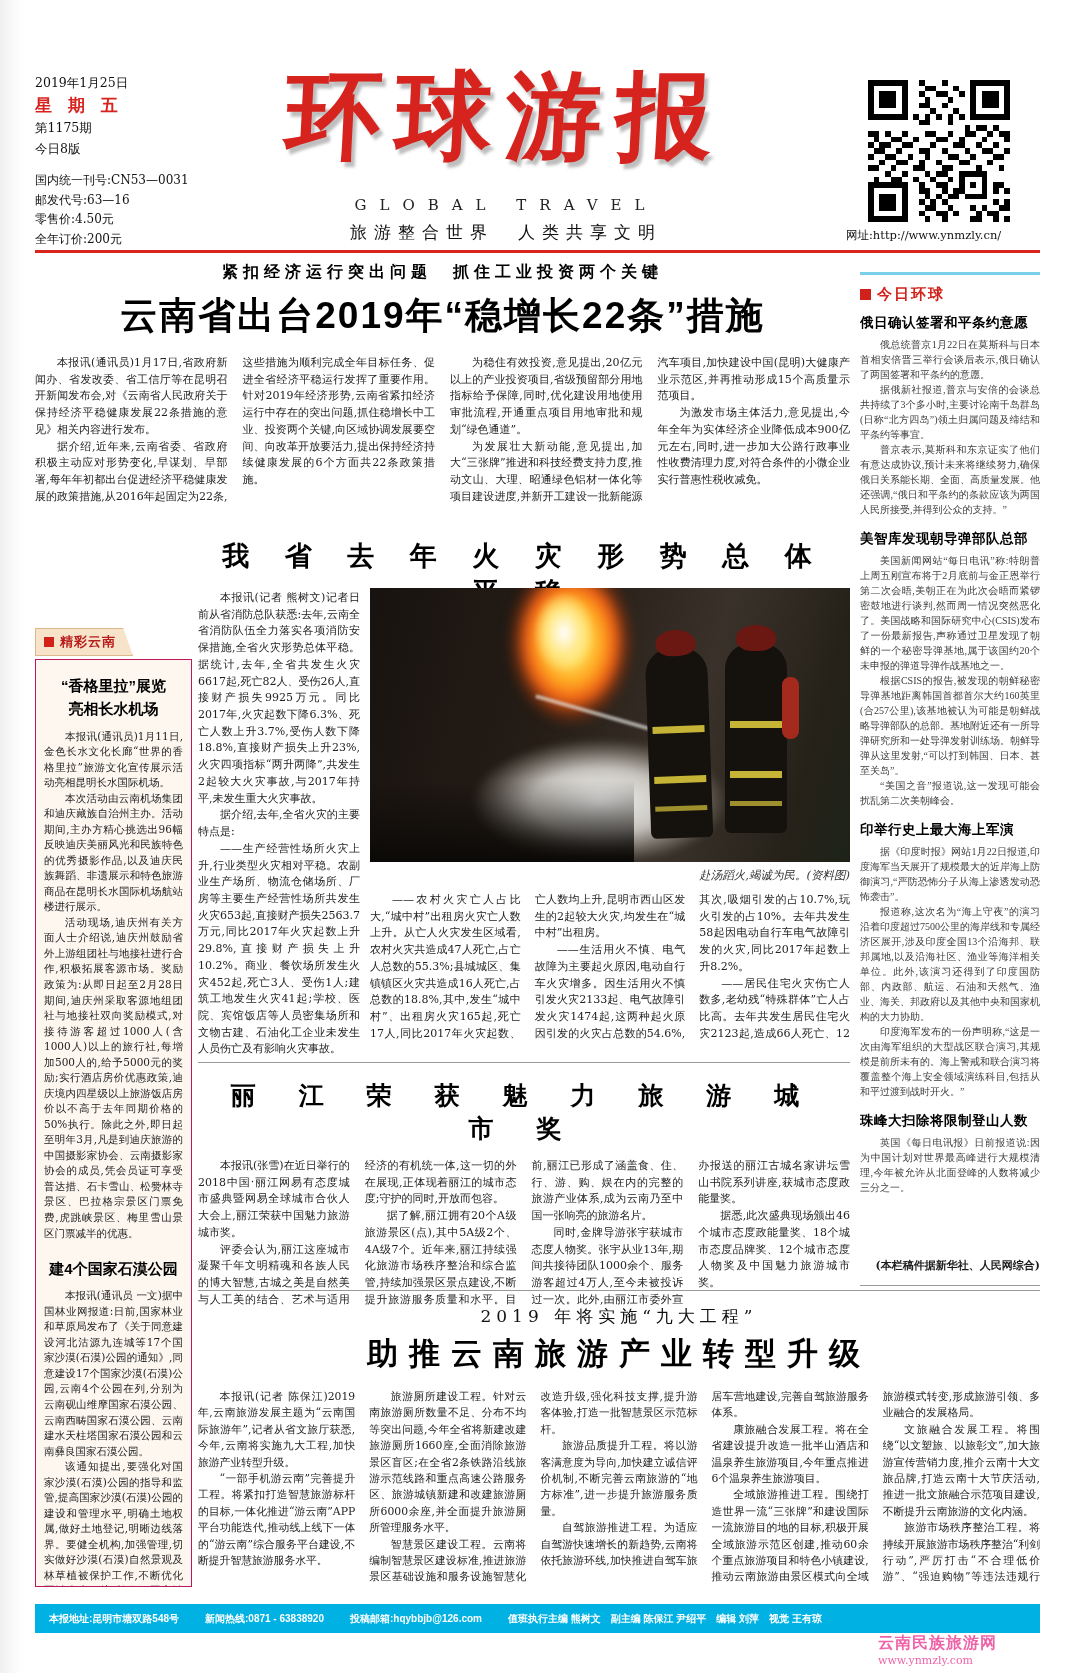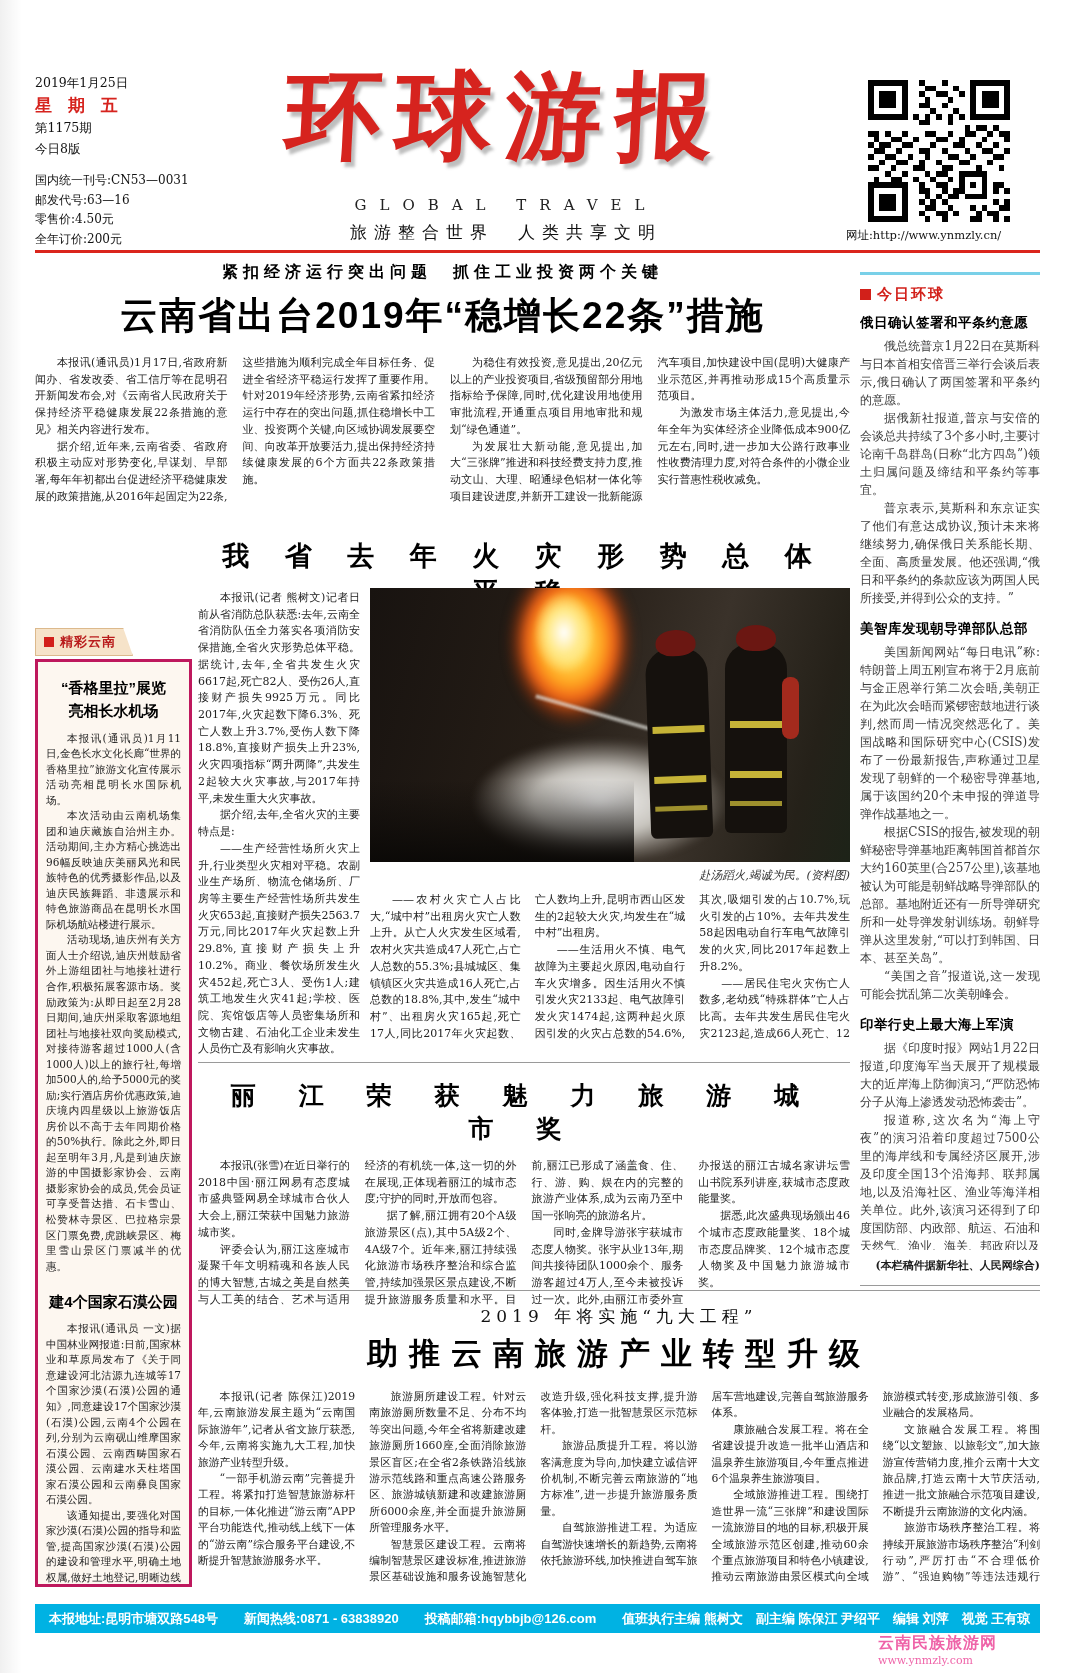--- a/index.html
+++ b/index.html
@@ -34,30 +34,30 @@
   
   .tg{left:860px;top:272px;width:180px;}
   .cyan-rule{width:100%;height:3px;background:#79d0e8;}
   .tg-head{margin-top:10px;display:flex;align-items:center;gap:6px;}
   .sq{width:11px;height:11px;background:#d2201a;display:inline-block;}
   .tg-head span.t{color:#d2201a;font-weight:bold;font-size:15px;letter-spacing:2px;}
   .tg-items{margin-top:4px;height:942px;overflow:hidden;}
   .tg-items h3{font-family:"Liberation Sans","DejaVu Sans",sans-serif;font-size:13.5px;color:#000;
                margin:13px 0 5px;font-weight:bold;letter-spacing:.5px;}
   .tg-items h3:first-child{margin-top:6px;}
-  .tg-items .body{font-size:12px;color:#3c3c3c;line-height:1.5;}
+  .tg-items .body{font-size:10px;color:#3c3c3c;line-height:1.5;font-family:Liberation Serif, serif;}
   .tg-note{font-weight:bold;font-size:11px;margin-top:8px;text-align:right;}
   .tg .hairline{margin-top:12px;}
   
   .sy{left:35px;top:628px;width:157px;}
   .sy-tab{display:inline-flex;align-items:center;gap:6px;background:#f6e3c9;border:1px solid #dcb98c;
           padding:4px 16px 4px 8px;clip-path:polygon(0 0,90% 0,100% 100%,0 100%);}
   .sy-tab .sq{width:10px;height:10px;}
   .sy-tab span.t{color:#b91c1c;font-weight:bold;font-size:13px;letter-spacing:1px;}
-  .sy-box{margin-top:3px;border:3px solid #be185d;background:#fdf7f0;height:928px;padding:10px 8px;
+  .sy-box{margin-top:3px;border:1px solid #be185d;background:#fdf7f0;height:928px;padding:10px 8px;
           overflow:hidden;box-sizing:border-box;}
   .sy-title{text-align:center;font-weight:bold;font-size:15px;line-height:1.55;margin:4px 0 8px;
             font-family:"Liberation Sans","DejaVu Sans",sans-serif;color:#000;}
   .sy-title.second{margin-top:16px;}
   .sy-box .body{font-size:10.5px;line-height:1.48;}
   
   .fire{left:198px;top:538px;width:652px;height:520px;}
   .fire-head{text-align:center;font-size:27px;font-weight:bold;letter-spacing:14px;color:#000;}
   .fire-lead{position:absolute;top:52px;left:0;width:162px;height:464px;overflow:hidden;}
   .photo{position:absolute;top:50px;left:172px;width:480px;height:274px;overflow:hidden;
@@ -87,21 +87,21 @@
   .lj{left:198px;top:1062px;width:652px;}
   .lj-head{text-align:center;font-size:25px;font-weight:bold;letter-spacing:18px;color:#000;margin-top:16px;}
   .lj-body{margin-top:13px;height:156px;column-count:4;column-gap:15px;overflow:hidden;}
   
   .up{left:198px;top:1290px;width:842px;}
   .up-kicker{text-align:center;font-size:17px;letter-spacing:5px;color:#111;margin-top:14px;}
   .up-head{text-align:center;font-size:31px;font-weight:bold;letter-spacing:11px;color:#000;margin-top:5px;}
   .up-body{margin-top:14px;height:200px;column-count:5;column-gap:14px;overflow:hidden;font-size:10.8px;}
   
   .footer{left:35px;top:1604px;width:1005px;height:29px;background:#00b2e3;color:#fff;display:flex;
-          align-items:center;gap:26px;padding:0 14px;box-sizing:border-box;font-size:13px;font-weight:bold;
+          align-items:center;gap:26px;padding:0 14px;box-sizing:border-box;font-size:10px;font-weight:bold;
           font-family:"Liberation Sans","DejaVu Sans",sans-serif;white-space:nowrap;overflow:hidden;}
   .watermark{left:878px;top:1633px;width:186px;text-align:left;color:#ec4899;opacity:.85;line-height:1.3;}
   .watermark .w1{font-size:16px;font-weight:bold;letter-spacing:1px;}
   .watermark .w2{font-size:11px;}
 </style>
 </head>
 <body>
 
 <div id="page">
 

